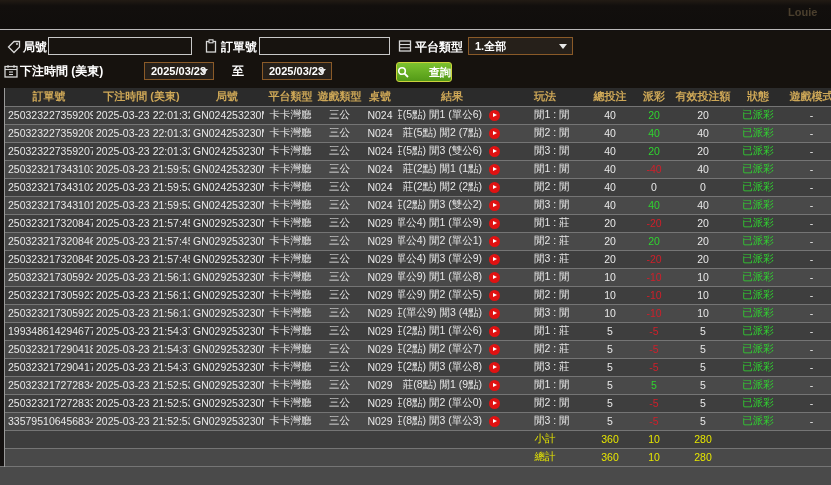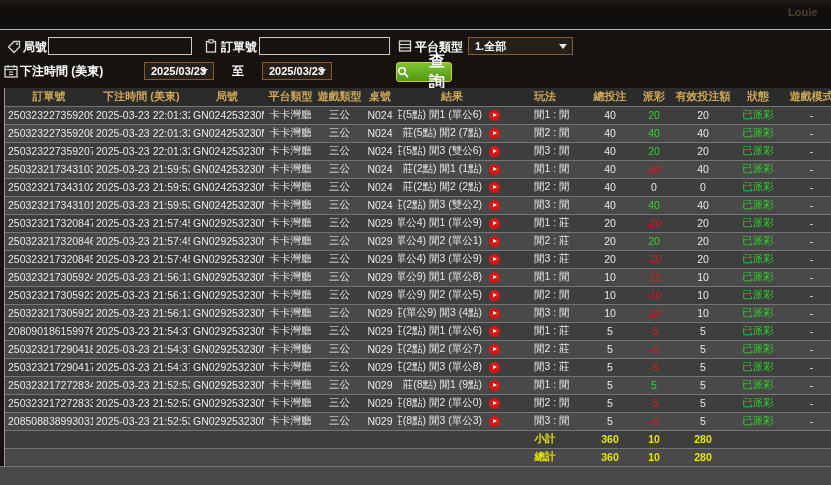--- a/index.html
+++ b/index.html
@@ -34,21 +34,21 @@
     position:absolute; height:18px; line-height:16px; font-size:11px; font-weight:bold;
     color:#fff; background:#26201a; border:1px solid #8a5a28; cursor:pointer;
     padding:0 6px; white-space:nowrap;
   }
   .selbox .arrow { position:absolute; right:5px; top:6px; width:0; height:0;
     border-left:4px solid transparent; border-right:4px solid transparent; border-top:5px solid #e8e8e8; }
   .datebox { text-align:left; padding-right:14px; }
   .searchbtn {
     position:absolute; left:396px; top:31px; height:20px; width:56px;
     background:linear-gradient(#7cc22f,#539a17);
-    border:1px solid #ccd23c; border-radius:3px; color:#fff; font-size:16px; font-weight:bold;
+    border:1px solid #ccd23c; border-radius:3px; color:#fff; font-size:11px; font-weight:bold;
     display:flex; align-items:center; justify-content:center; gap:20px; cursor:pointer;
   }
   
   .tablewrap {
     position:absolute; top:88px; left:4px; width:836px;
     border-left:1px solid #9a9a9a;
   }
   table { border-collapse:collapse; table-layout:fixed; width:836px; font-size:10.5px; }
   thead th {
     height:18px; background:#2b2b2b; color:#cda757; font-weight:bold; font-size:11px;
@@ -69,21 +69,21 @@
     display:inline-block; width:11px; height:11px; border-radius:50%;
     background:#e01212; position:relative; cursor:pointer; flex:0 0 auto;
   }
   .play-btn::before {
     content:""; position:absolute; left:4px; top:3px; width:0; height:0;
     border-top:2.5px solid transparent; border-bottom:2.5px solid transparent; border-left:4px solid #fff;
   }
   .pos { color:#2fd42f; }
   .neg { color:#d01f2a; }
   .st  { color:#2fd42f; }
-  .sum td { font-weight:bold; color:#e6e600; }
+  .sum td { font-weight:normal; color:#e6e600; }
   .sum td.sum-label { text-align:center; }
   .footer { position:absolute; top:466px; left:0; width:831px; height:19px; background:#4a4a4a; border-top:1px solid #757575; }
 </style>
 </head>
 <body>
 
 <div class="topstrip"></div>
 <span class="artifact wm1">Louie</span>
 <span class="artifact wm2">3 - 7,00</span>
 <span class="artifact wm3">0</span>
@@ -423,21 +423,21 @@
             </span>
           </td>
           <td class="pl">閒3 : 閒</td>
           <td class="c">10</td>
           <td class="c neg">-10</td>
           <td class="c">10</td>
           <td class="c st">已派彩</td>
           <td class="c">-</td>
         </tr>
         <tr class="r0">
-          <td class="l">208090186159976</td>
+          <td class="l">199348614294677</td>
           <td class="l">2025-03-23 21:54:37</td>
           <td class="l">GN029253230NA</td>
           <td class="c">卡卡灣廳</td>
           <td class="c">三公</td>
           <td class="c">N029</td>
           <td class="res">
             <span class="rwrap">
               <span>莊(2點) 閒1 (單公6)</span>
               <span class="play-btn"></span>
             </span>
@@ -523,21 +523,21 @@
             </span>
           </td>
           <td class="pl">閒2 : 閒</td>
           <td class="c">5</td>
           <td class="c neg">-5</td>
           <td class="c">5</td>
           <td class="c st">已派彩</td>
           <td class="c">-</td>
         </tr>
         <tr class="r1">
-          <td class="l">208508838993031</td>
+          <td class="l">335795106456834</td>
           <td class="l">2025-03-23 21:52:53</td>
           <td class="l">GN029253230N9</td>
           <td class="c">卡卡灣廳</td>
           <td class="c">三公</td>
           <td class="c">N029</td>
           <td class="res">
             <span class="rwrap">
               <span>莊(8點) 閒3 (單公3)</span>
               <span class="play-btn"></span>
             </span>

